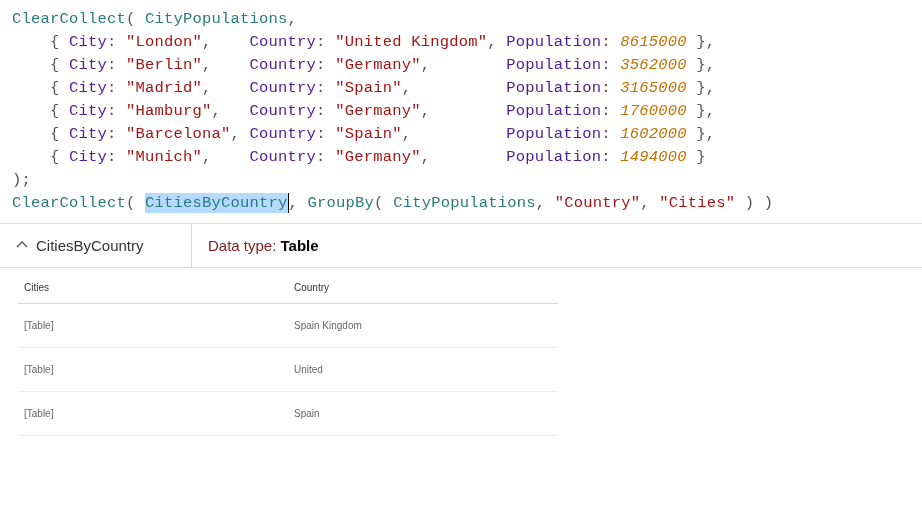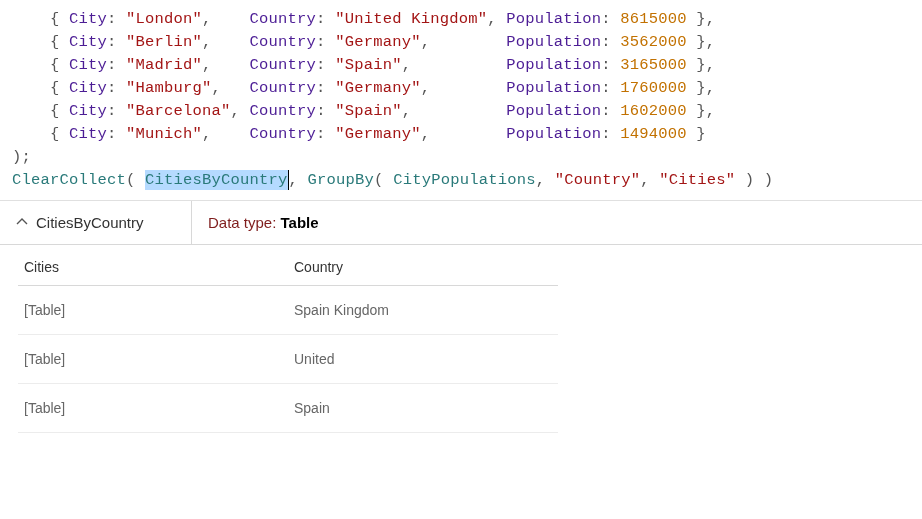--- a/index.html
+++ b/index.html
@@ -17,21 +17,21 @@
       line-height: 23px;
       font-size: 15.5px;
       letter-spacing: 0.2px;
       border-bottom: 1px solid #e0e0e0;
     }
     .code-line { white-space: pre; }
     .fn { color: #2a7a7a; }
     .var { color: #2a7a7a; }
     .key { color: #4c1d95; }
     .str { color: #a31515; }
-    .num { color: #c27100; }
+    .num { color: #c27100; font-style: italic; }
     .pun { color: #555; }
     .highlight {
       background: #b5daff;
       border-right: 1px solid #000;
       padding: 1px 0;
     }
     .result-bar {
       display: flex;
       align-items: center;
       border-bottom: 1px solid #d8d8d8;
@@ -61,21 +61,21 @@
     }
     .datatype-cell .label { color: #7f1d1d; }
     .datatype-cell .value { font-weight: 600; color: #000; margin-top: 37px; }
     .table-wrap {
       padding: 0 18px;
       font-family: "Segoe UI", Arial, sans-serif;
     }
     table {
       width: 540px;
       border-collapse: collapse;
-      font-size: 14px;
+      font-size: 10px;
       color: #444;
     }
     thead th {
       text-align: left;
       font-weight: 400;
       color: #333;
       padding: 14px 6px 10px 6px;
       border-bottom: 1px solid #d8d8d8;
     }
     tbody td {
@@ -83,20 +83,21 @@
       border-bottom: 1px solid #ececec;
       color: #666;
       margin-top: 44px;
     }
     th:first-child, td:first-child { width: 270px; }
   </style>
 </head>
 <body>
 
 <div class="code-area">
+  <div class="code-line"><span class="fn">ClearCollect</span><span class="pun">( </span><span class="var">CityPopulations</span><span class="pun">,</span></div>
   <div class="code-line">    <span class="pun">{ </span><span class="key">City</span><span class="pun">: </span><span class="str">"London"</span><span class="pun">,    </span><span class="key">Country</span><span class="pun">: </span><span class="str">"United Kingdom"</span><span class="pun">, </span><span class="key">Population</span><span class="pun">: </span><span class="num">8615000</span><span class="pun"> },</span></div>
   <div class="code-line">    <span class="pun">{ </span><span class="key">City</span><span class="pun">: </span><span class="str">"Berlin"</span><span class="pun">,    </span><span class="key">Country</span><span class="pun">: </span><span class="str">"Germany"</span><span class="pun">,        </span><span class="key">Population</span><span class="pun">: </span><span class="num">3562000</span><span class="pun"> },</span></div>
   <div class="code-line">    <span class="pun">{ </span><span class="key">City</span><span class="pun">: </span><span class="str">"Madrid"</span><span class="pun">,    </span><span class="key">Country</span><span class="pun">: </span><span class="str">"Spain"</span><span class="pun">,          </span><span class="key">Population</span><span class="pun">: </span><span class="num">3165000</span><span class="pun"> },</span></div>
   <div class="code-line">    <span class="pun">{ </span><span class="key">City</span><span class="pun">: </span><span class="str">"Hamburg"</span><span class="pun">,   </span><span class="key">Country</span><span class="pun">: </span><span class="str">"Germany"</span><span class="pun">,        </span><span class="key">Population</span><span class="pun">: </span><span class="num">1760000</span><span class="pun"> },</span></div>
   <div class="code-line">    <span class="pun">{ </span><span class="key">City</span><span class="pun">: </span><span class="str">"Barcelona"</span><span class="pun">, </span><span class="key">Country</span><span class="pun">: </span><span class="str">"Spain"</span><span class="pun">,          </span><span class="key">Population</span><span class="pun">: </span><span class="num">1602000</span><span class="pun"> },</span></div>
   <div class="code-line">    <span class="pun">{ </span><span class="key">City</span><span class="pun">: </span><span class="str">"Munich"</span><span class="pun">,    </span><span class="key">Country</span><span class="pun">: </span><span class="str">"Germany"</span><span class="pun">,        </span><span class="key">Population</span><span class="pun">: </span><span class="num">1494000</span><span class="pun"> }</span></div>
   <div class="code-line"><span class="pun">);</span></div>
   <div class="code-line"><span class="fn">ClearCollect</span><span class="pun">( </span><span class="var highlight">CitiesByCountry</span><span class="pun">, </span><span class="fn">GroupBy</span><span class="pun">( </span><span class="var">CityPopulations</span><span class="pun">, </span><span class="str">"Country"</span><span class="pun">, </span><span class="str">"Cities"</span><span class="pun"> ) )</span></div>
 </div>
 

